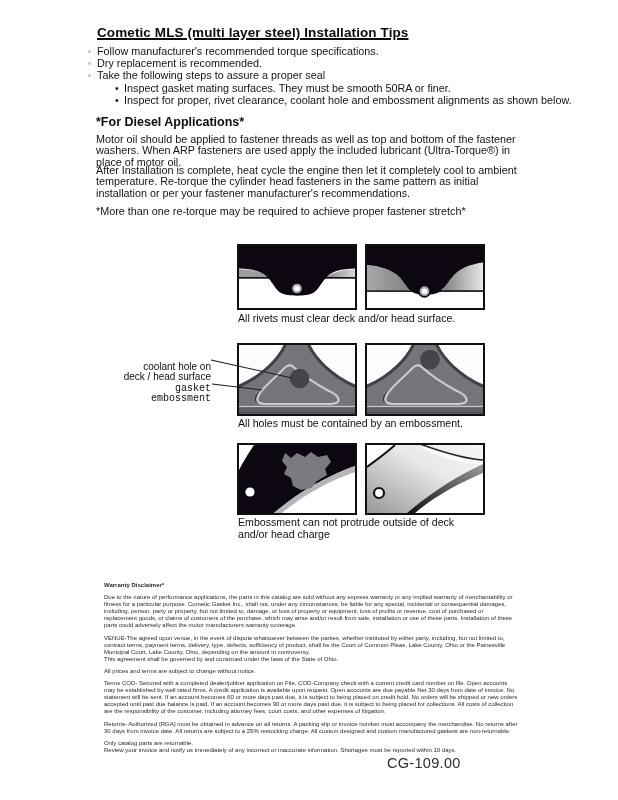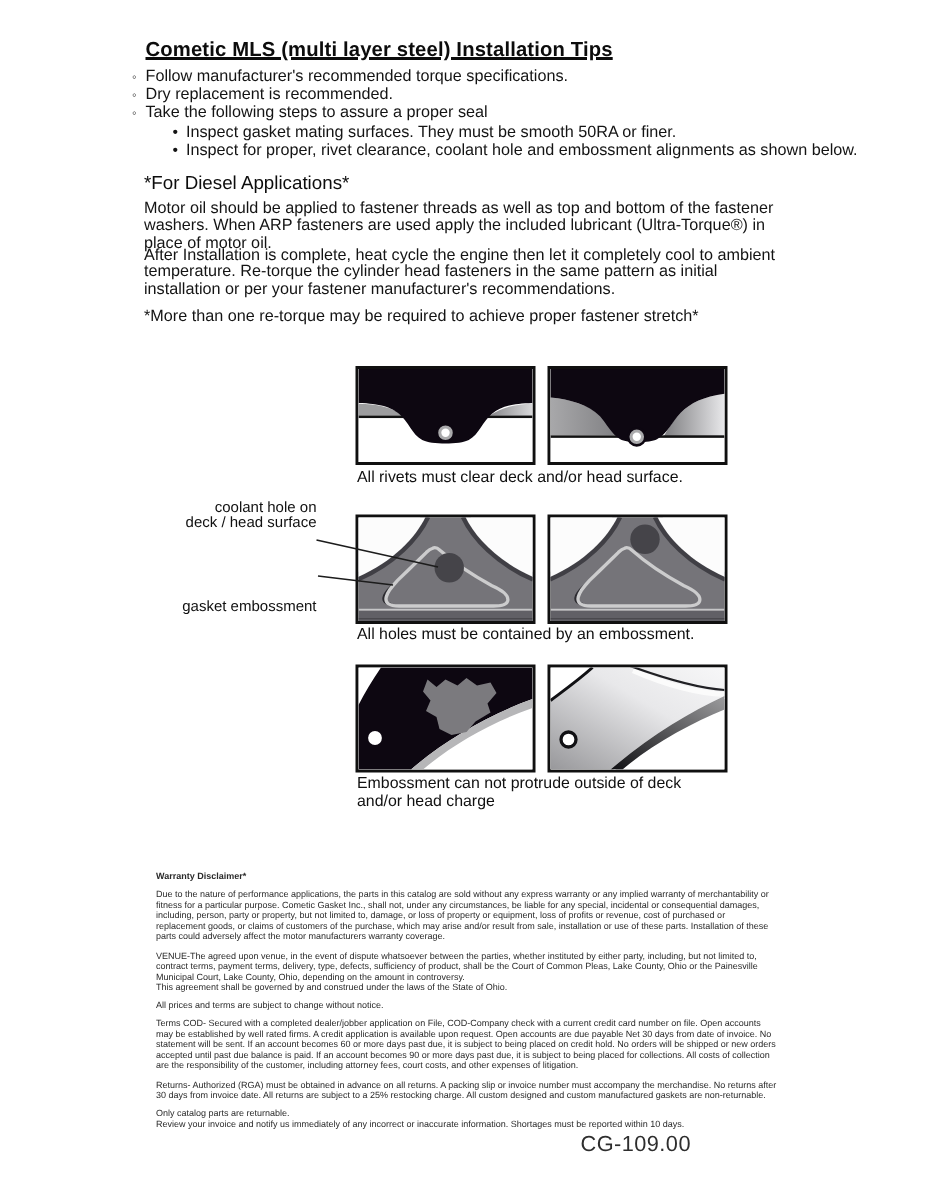--- a/index.html
+++ b/index.html
@@ -9,43 +9,43 @@
   }
   .doc-title{
     position:absolute;left:97px;top:25px;font-size:13.5px;font-weight:bold;
     color:#0c0c0c;text-decoration:underline;text-decoration-thickness:1.5px;letter-spacing:0.1px;
   }
   .bullets{position:absolute;left:88px;top:45px;font-size:10.8px;line-height:12.2px;color:#141414;}
   .b-row{display:flex;}
   .b-marker{width:9px;font-size:8.5px;line-height:12.2px;flex:0 0 auto;}
   .b-row.sub{margin-left:27px;}
   .b-row.sub .b-marker{font-size:10.5px;width:9px;}
-  .diesel-heading{position:absolute;left:96px;top:115px;font-size:12.5px;font-weight:normal;color:#0c0c0c;}
+  .diesel-heading{position:absolute;left:96px;top:115px;font-size:12.5px;font-weight:bold;color:#0c0c0c;}
   .body-para{position:absolute;left:96px;width:426px;font-size:10.8px;line-height:11.3px;color:#141414;}
   .para1{top:134px;}
   .para2{top:165px;}
   .note{top:206px;}
   .diag-header{position:absolute;width:120px;text-align:center;font-size:13.5px;font-weight:bold;color:#0c0c0c;letter-spacing:0.4px;margin-top:28px;}
   .col-right{left:237px;}
   .col-wrong{left:365px;}
   .hdr-r1{top:230px;}
   .hdr-r2{top:329px;}
   .hdr-r3{top:429px;}
   .diag-box{position:absolute;width:120px;border:2px solid #101010;background:#fff;box-sizing:border-box;}
   .box-r1{top:244px;height:66px;}
   .box-r2{top:343px;height:73px;}
   .box-r3{top:443px;height:72px;}
   .diag-box svg{display:block;width:100%;height:100%;}
   .diag-caption{position:absolute;left:238px;font-size:10.6px;line-height:11.6px;color:#101010;}
   .cap-r1{top:313px;}
   .cap-r2{top:418px;}
   .cap-r3{top:517px;}
   .diag-label{position:absolute;left:116px;width:95px;text-align:right;font-size:10px;line-height:10.4px;color:#101010;}
-  .lbl-coolant{top:334px;}
-  .lbl-emboss{top:400px;}
+  .lbl-coolant{top:362px;}
+  .lbl-emboss{top:384px;font-family:Liberation Mono, monospace;}
   .leader-svg{position:absolute;left:208px;top:352px;width:100px;height:45px;}
   .legal{position:absolute;left:104px;top:577px;width:414px;font-size:6px;line-height:7.1px;color:#2a2a2a;}
   .legal p{margin:5px 0 0 0;}
   .legal p.nogap{margin-top:0;}
   .legal-heading{font-weight:bold;margin:0;}
   .footer-code{position:absolute;left:387px;top:755px;font-size:14.5px;color:#2e2e2e;letter-spacing:0.3px;}
 </style>
 </head>
 <body>
 

